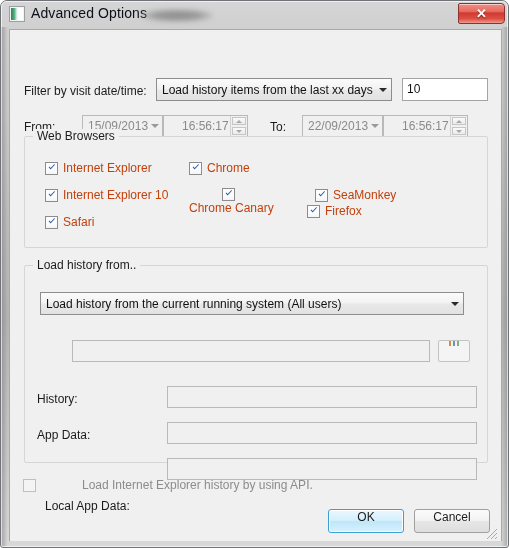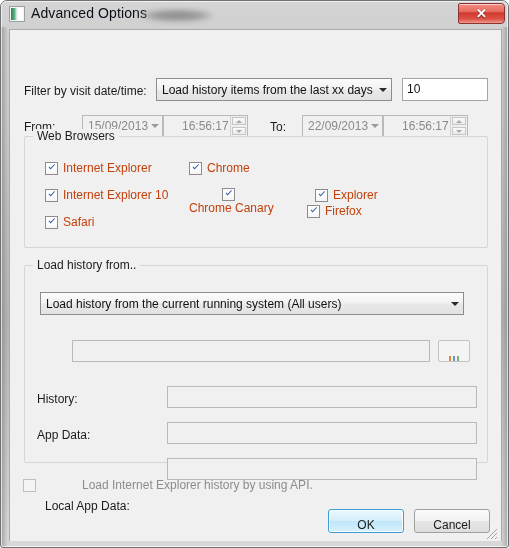--- a/index.html
+++ b/index.html
@@ -284,21 +284,21 @@
   }
   .checkrow .ck-label.disabled { color: #8c8c8c; }
 
   
   .btn {
     position: absolute;
     box-sizing: border-box;
     font-size: 12px;
     color: #1b1b1b;
     display: flex;
-    align-items: flex-end;
+    align-items: flex-start;
     justify-content: center;
     border: 1px solid #a0a0a0;
     border-radius: 3px;
     background: linear-gradient(to bottom, #fbfbfb 0%, #f2f2f2 48%, #e6e6e6 52%, #dedede 100%);
   }
   .btn.default {
     border: 1px solid #3c9fd4;
     box-shadow: inset 0 0 0 1px #ffffff;
     background: linear-gradient(to bottom, #eaf8ff 0%, #d4effc 48%, #bfe6fa 52%, #d8f1fd 100%);
   }
@@ -428,21 +428,21 @@
             </svg>
         </span>
         <span class="ck-label">Chrome Canary</span>
       </div>
       <div class="checkrow" style="left:290px; top:51px;">
         <span class="cbox">
           <svg class="tick" viewBox="0 0 8 7">
               <path d="M0.6 3.2 L2.6 5.6 L7.2 0.4 L6.2 0.2 L2.6 4.0 L1.4 2.6 Z" fill="#2a5caa"></path>
             </svg>
         </span>
-        <span class="ck-label">Explorer</span>
+        <span class="ck-label">SeaMonkey</span>
       </div>
 
       <div class="checkrow" style="left:20px; top:78px;">
         <span class="cbox">
           <svg class="tick" viewBox="0 0 8 7">
               <path d="M0.6 3.2 L2.6 5.6 L7.2 0.4 L6.2 0.2 L2.6 4.0 L1.4 2.6 Z" fill="#2a5caa"></path>
             </svg>
         </span>
         <span class="ck-label">Safari</span>
       </div>

